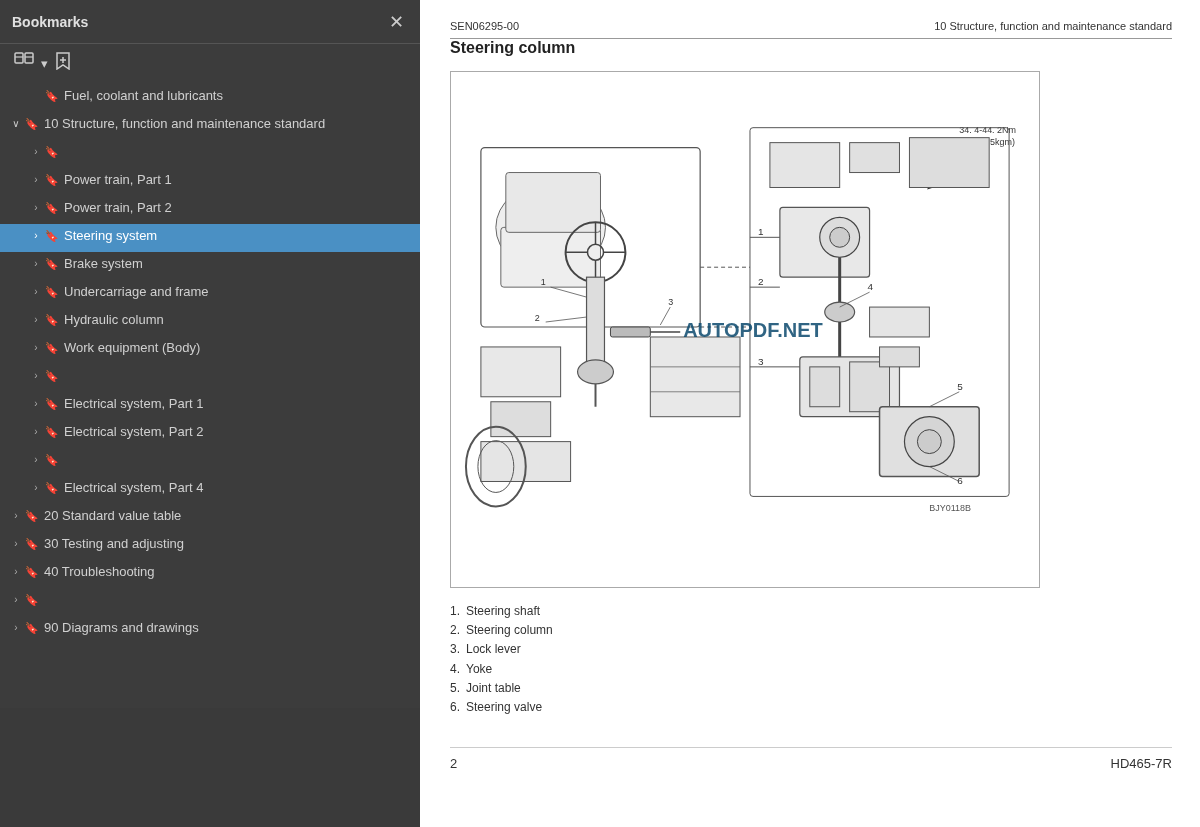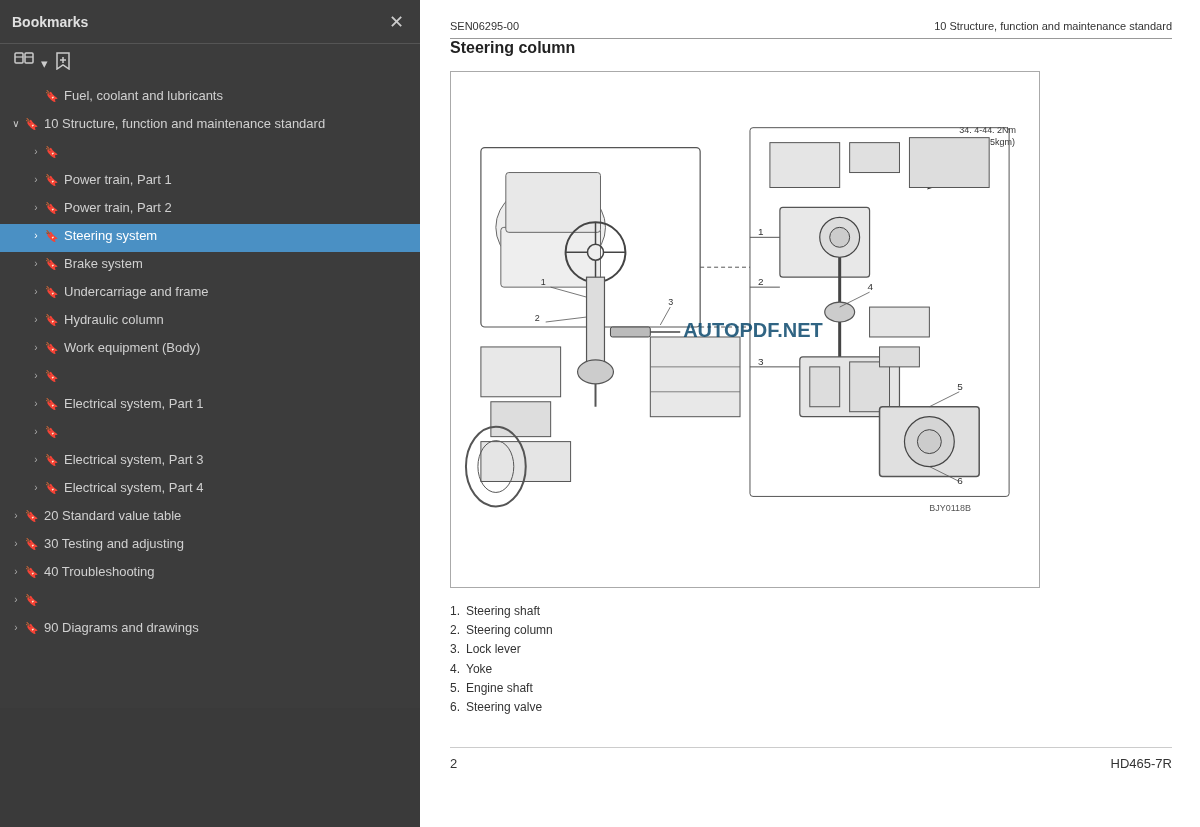--- a/index.html
+++ b/index.html
@@ -315,26 +315,26 @@
 
     <div class="tree-item" style="padding-left:28px;">
       <span class="chevron">›</span>
       <span class="bookmark-icon">🔖</span>
       <span class="item-label">Electrical system, Part 1</span>
     </div>
 
     <div class="tree-item" style="padding-left:28px;">
       <span class="chevron">›</span>
       <span class="bookmark-icon">🔖</span>
-    </div>
-
-    <div class="tree-item" style="padding-left:28px;">
-      <span class="chevron">›</span>
-      <span class="bookmark-icon">🔖</span>
-      <span class="item-label">Electrical system, Part 3</span>
+      <span class="item-label">Electrical system, Part 2</span>
+    </div>
+
+    <div class="tree-item" style="padding-left:28px;">
+      <span class="chevron">›</span>
+      <span class="bookmark-icon">🔖</span>
     </div>
 
     <div class="tree-item" style="padding-left:28px;">
       <span class="chevron">›</span>
       <span class="bookmark-icon">🔖</span>
       <span class="item-label">Electrical system, Part 4</span>
     </div>
 
     <div class="tree-item" style="padding-left:8px;">
       <span class="chevron">›</span>
@@ -500,21 +500,21 @@
     <div class="legend-item">
       <span>3.</span>
       <span>Lock lever</span>
     </div>
     <div class="legend-item">
       <span>4.</span>
       <span>Yoke</span>
     </div>
     <div class="legend-item">
       <span>5.</span>
-      <span>Engine shaft</span>
+      <span>Joint table</span>
     </div>
     <div class="legend-item">
       <span>6.</span>
       <span>Steering valve</span>
     </div>
   </div>
 
   <div class="doc-footer">
     <span>2</span>
     <span>HD465-7R</span>

